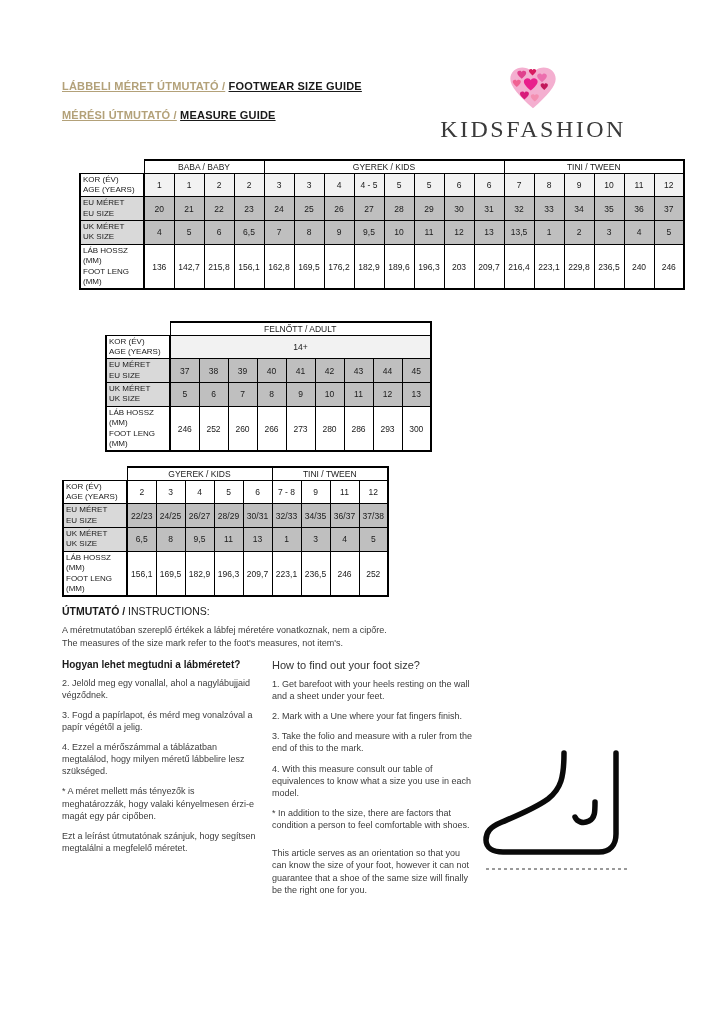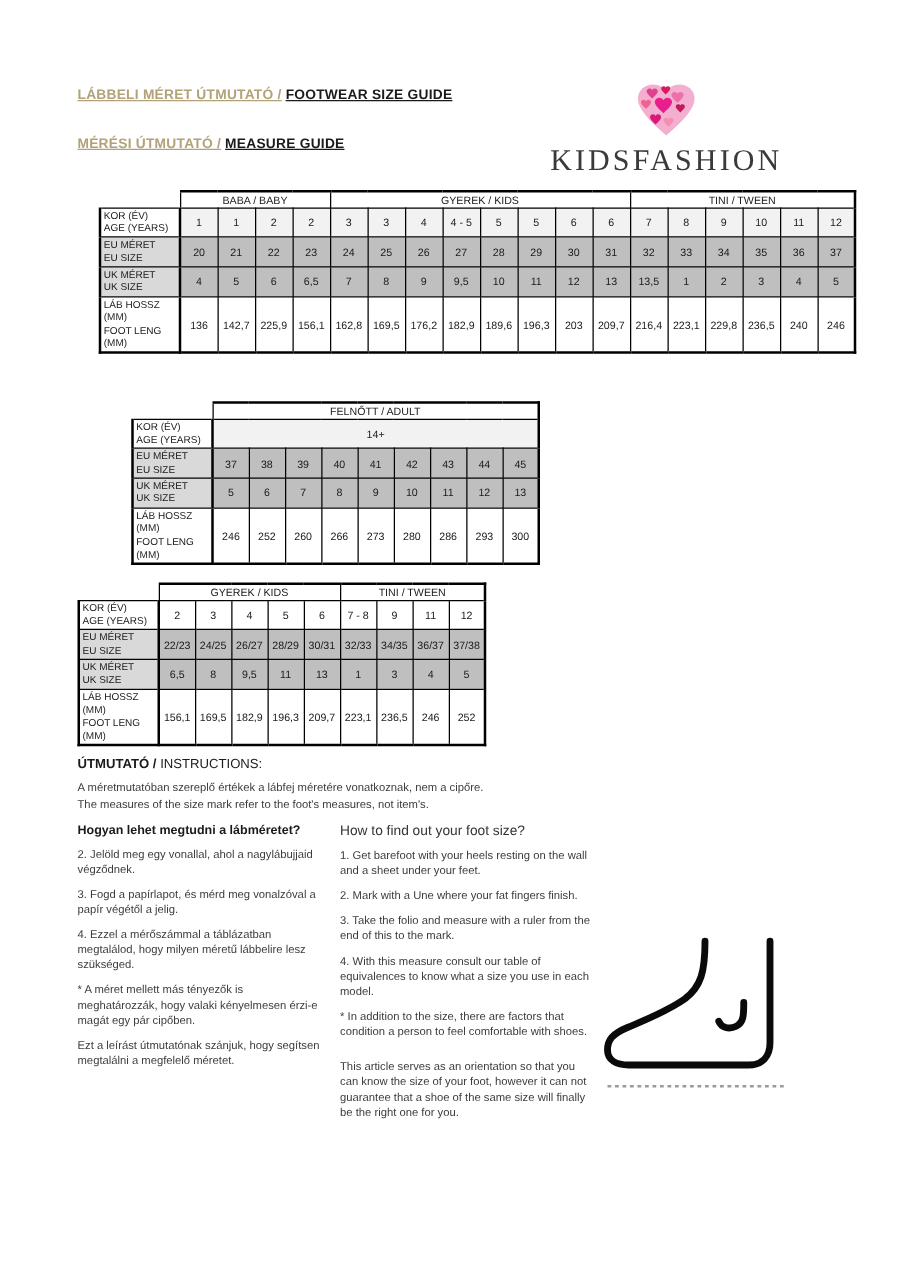--- a/index.html
+++ b/index.html
@@ -4,29 +4,29 @@
 <style>
   * { margin:0; padding:0; box-sizing:border-box; }
   body { background:#e8e8e8; font-family:"Liberation Sans", sans-serif; }
   .page { position:relative; width:724px; height:1024px; background:#ffffff; margin:0 auto;
           overflow:hidden; color:#222; }
 
   
   .title-line { position:absolute; left:62px; font-size:11px; font-weight:bold; letter-spacing:.2px; }
   .title-line .hu { color:#b3a179; text-decoration:underline; }
   .title-line .en { color:#1a1a1a; text-decoration:underline; }
-  #title1 { top:70px;text-align:center; } #title2 { top:109px; }
+  #title1 { top:80px;text-align:center; } #title2 { top:109px; }
   .logo { position:absolute; left:438px; top:64px; width:190px; text-align:center; }
   .logo .heart-wrap { height:50px; }
   .logo .brand { font-family:"Liberation Serif", serif; font-size:24px; letter-spacing:2.5px;
                  color:#3a3a3a; margin-top:2px; }
 
   
   .tbl-anchor { position:absolute; left:62px; }
-  #tbl1 { top:152px;padding-left:17px; } #tbl2 { top:321px;padding-left:43px; } #tbl3 { top:466px; }
+  #tbl1 { top:159px;padding-left:17px; } #tbl2 { top:321px;padding-left:43px; } #tbl3 { top:466px; }
   table.size-table { border-collapse:collapse; font-size:8.5px; color:#1a1a1a; }
   table.size-table th, table.size-table td { border:1px solid #000; text-align:center; vertical-align:middle; }
   table.size-table th { height:13px; font-weight:normal; font-size:8.5px; background:#fff; padding:0 2px; }
   table.size-table td.cell { height:23px; padding:0 1px; }
   table.size-table td.rowlabel { width:64px; min-width:64px; text-align:left; padding:1px 2px;
       white-space:pre-line; line-height:1.3; font-size:8px; border-right-width:2px; border-left-width:2px; }
   table.size-table td.corner { border:none; background:transparent; }
   table.size-table tr:first-child th { border-top-width:2px; }
   table.size-table tr:last-child td { border-bottom-width:2px; }
   table.size-table tr th:last-child, table.size-table tr td:last-child { border-right-width:2px; }
@@ -158,21 +158,21 @@
             <td class="cell dark">2</td>
             <td class="cell dark">3</td>
             <td class="cell dark">4</td>
             <td class="cell dark">5</td>
           </tr>
           <tr>
             <td class="rowlabel">LÁB HOSSZ (MM)
 FOOT LENG (MM)</td>
             <td class="cell">136</td>
             <td class="cell">142,7</td>
-            <td class="cell">225,9</td>
+            <td class="cell">215,8</td>
             <td class="cell">156,1</td>
             <td class="cell">162,8</td>
             <td class="cell">169,5</td>
             <td class="cell">176,2</td>
             <td class="cell">182,9</td>
             <td class="cell">189,6</td>
             <td class="cell">196,3</td>
             <td class="cell">203</td>
             <td class="cell">209,7</td>
             <td class="cell">216,4</td>

